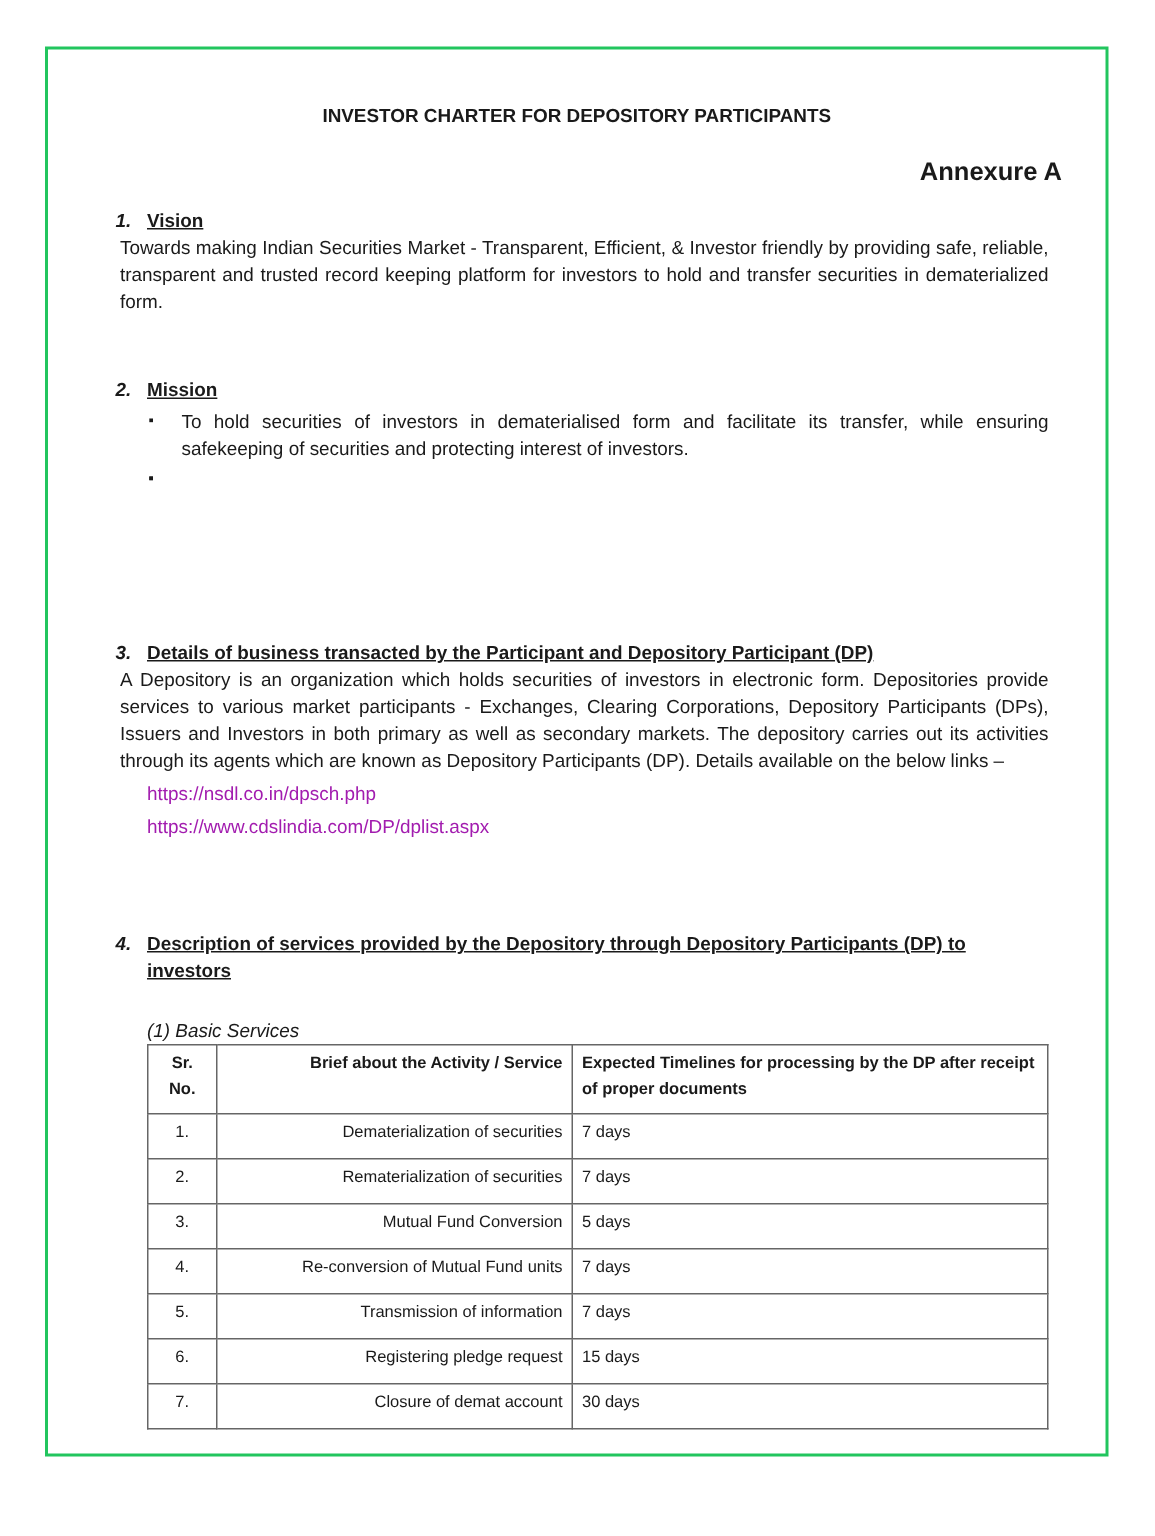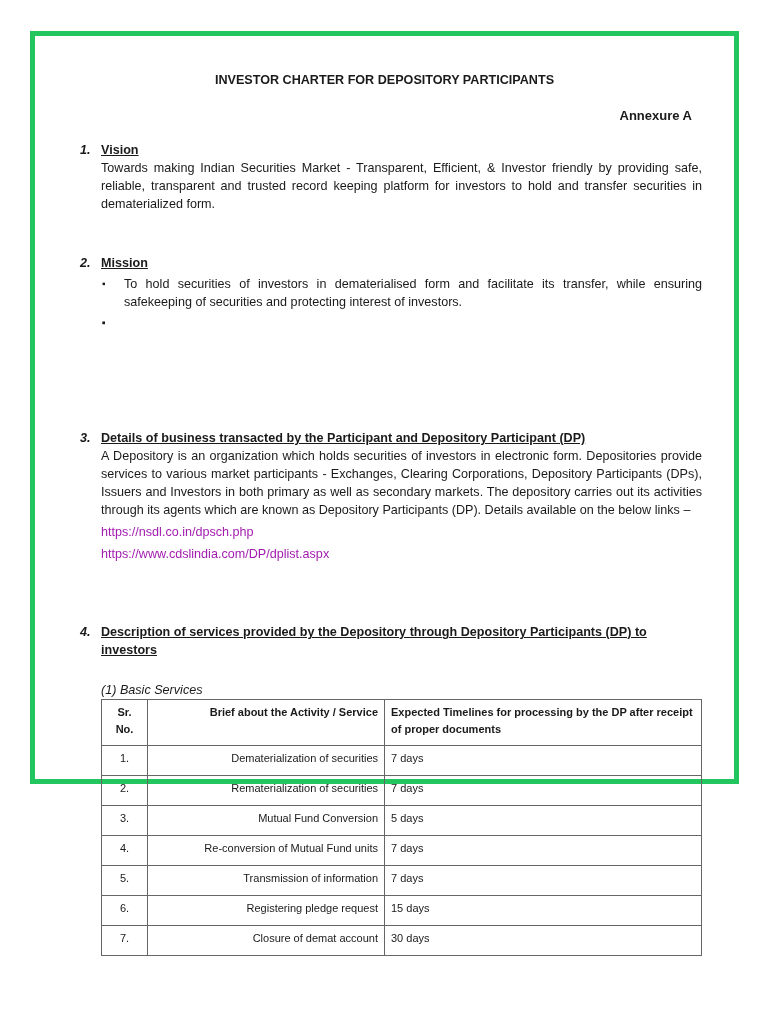--- a/index.html
+++ b/index.html
@@ -1,23 +1,23 @@
 <!DOCTYPE html>
 <html><head>
   <meta charset="utf-8">
   <style>
     html, body { margin: 0; padding: 0; background: #ffffff; }
     body { width: 770px; height: 1024px; position: relative; font-family: "Liberation Sans", sans-serif; color: #1a1a1a; overflow: hidden; }
-    .page { position: absolute; left: 30px; top: 31px; width: 709px; height: 753px; border: 5px solid #22c55e; box-sizing: border-box; }
+    .page { position: absolute; left: 30px; top: 31px; width: 709px; height: 940px; border: 2px solid #22c55e; box-sizing: border-box; }
     .title { position: absolute; left: 0; top: 37px; width: 100%; text-align: center; font-weight: bold; font-size: 12.6px; }
-    .annexure { position: absolute; right: 42px; top: 72px; font-weight: bold; font-size: 13px; }
+    .annexure { position: absolute; right: 29px; top: 72px; font-weight: bold; font-size: 17px; }
     .section { position: absolute; left: 45px; width: 622px; font-size: 12.6px; line-height: 18px; }
     .sec-num { position: absolute; left: 0; font-weight: bold; font-style: italic; }
     .sec-head { margin-left: 21px; font-weight: bold; text-decoration: underline; }
-    .sec-body { margin-left: 21px; text-align: justify; }
+    .sec-body { margin-left: 3px; text-align: justify; }
     ul.bullets { list-style: none; margin: 3px 0 0 21px; padding: 0; }
     ul.bullets li { position: relative; padding-left: 23px; margin-bottom: 3px; text-align: justify; }
     ul.bullets li .bullet { position: absolute; left: 1px; top: 0; font-size: 10px; }
     .link { display: block; color: #a21caf; margin-left: 21px; margin-top: 4px; }
     .subhead { margin-left: 21px; margin-top: 22px; font-style: italic; }
     table.svc { margin-left: 21px; border-collapse: collapse; width: 601px; font-size: 11px; }
     table.svc th, table.svc td { border: 1px solid #666; padding: 4px 6px; vertical-align: top; line-height: 17px; }
     table.svc th { font-weight: bold; text-align: left; height: 37px; }
     table.svc td { height: 21px; }
     table.svc .c1 { width: 33px; text-align: center; }

